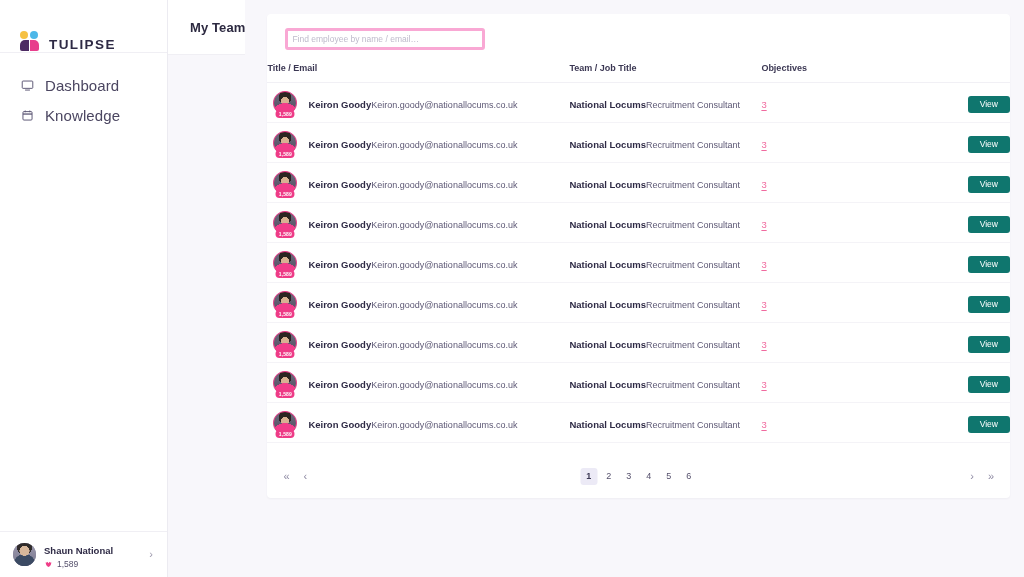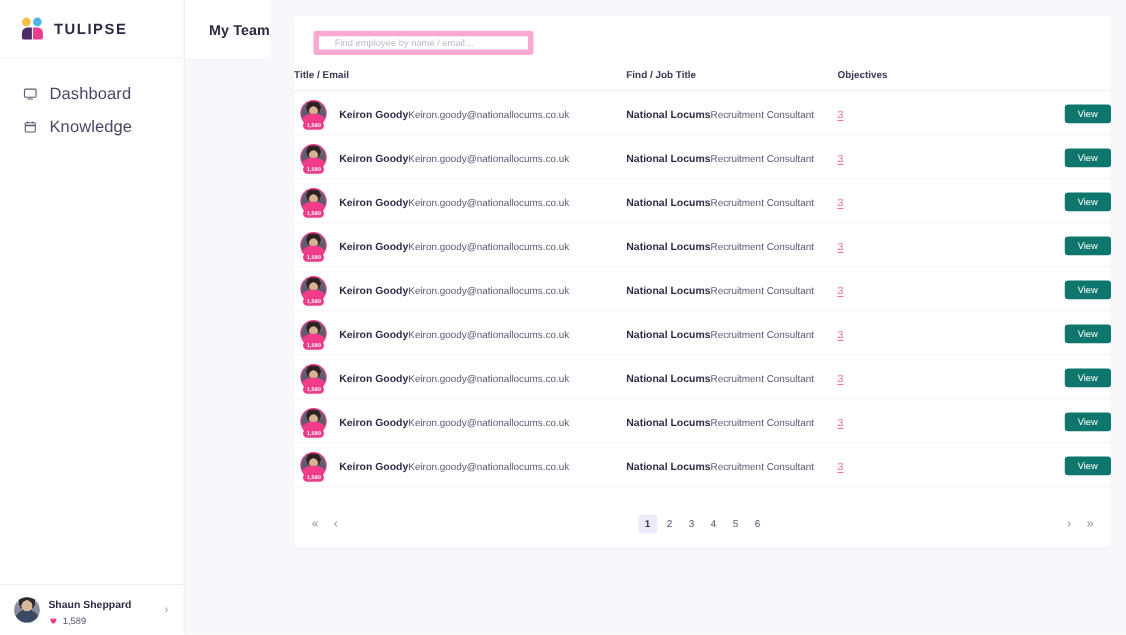--- a/index.html
+++ b/index.html
@@ -28,21 +28,21 @@
     background: #ffffff;
     border-right: 1px solid #ecebf1;
     display: flex;
     flex-direction: column;
     position: relative;
   }
 
   .brand {
     height: 53px;
     display: flex;
-    align-items: center;
+    align-items: flex-end;
     padding-left: 19px;
     border-bottom: 1px solid #f0eff4;
   }
 
   .brand-mark {
     width: 21px;
     height: 21px;
     position: relative;
     margin-right: 9px;
     flex: none;
@@ -201,25 +201,25 @@
     flex-direction: column;
     overflow: hidden;
   }
 
   .card-search {
     padding: 14px 18px 13px 18px;
   }
   .search-input {
     width: 200px;
     height: 22px;
-    border: 5px solid #f9a8d4;
+    border: 3px solid #f9a8d4;
     border-radius: 3px;
     font-size: 8.5px;
     color: #6d6882;
-    padding: 0 14px;
+    padding: 0 4px;
     outline: none;
     background: #fff;
     font-family: "Liberation Sans", sans-serif;
   }
   .search-input::placeholder { color: #bebacb; }
 
   table.team {
     width: 100%;
     border-collapse: collapse;
     table-layout: fixed;
@@ -429,21 +429,21 @@
 
     </nav>
 
     <div class="sidebar-spacer"></div>
 
     <div class="profile">
       <span class="profile-avatar">
           <span class="face"></span>
         </span>
       <span class="profile-meta">
-        <span class="profile-name">Shaun Sheppard</span>
+        <span class="profile-name">Shaun National</span>
         <span class="profile-points">
           <svg class="tulip-icon" viewBox="0 0 16 16">
             <path d="M3 4c0 4 1.8 7.2 5 8.6C11.2 11.2 13 8 13 4c-1.6 1-2.9.6-3.6-.7C9 4.7 8.4 5.4 8 5.6c-.4-.2-1-.9-1.4-2.3C5.9 4.6 4.6 5 3 4z" fill="#ef3d88"></path>
           </svg>
           <span class="profile-count">1,589</span>
         </span>
       </span>
       <span class="profile-chevron">›</span>
     </div>
 
@@ -459,21 +459,21 @@
       <div class="card">
 
         <div class="card-search">
           <input class="search-input" type="text" placeholder="Find employee by name / email…" style="">
         </div>
 
         <table class="team">
           <thead>
             <tr>
               <th class="c-name">Title / Email</th>
-              <th class="c-team">Find / Job Title</th>
+              <th class="c-team">Team / Job Title</th>
               <th class="c-obj">Objectives</th>
               <th class="c-act"></th>
             </tr>
           </thead>
           <tbody>
               <tr>
                 <td class="c-name">
                   <div class="person">
                     <span class="avatar">
                       <span class="ring"></span>

